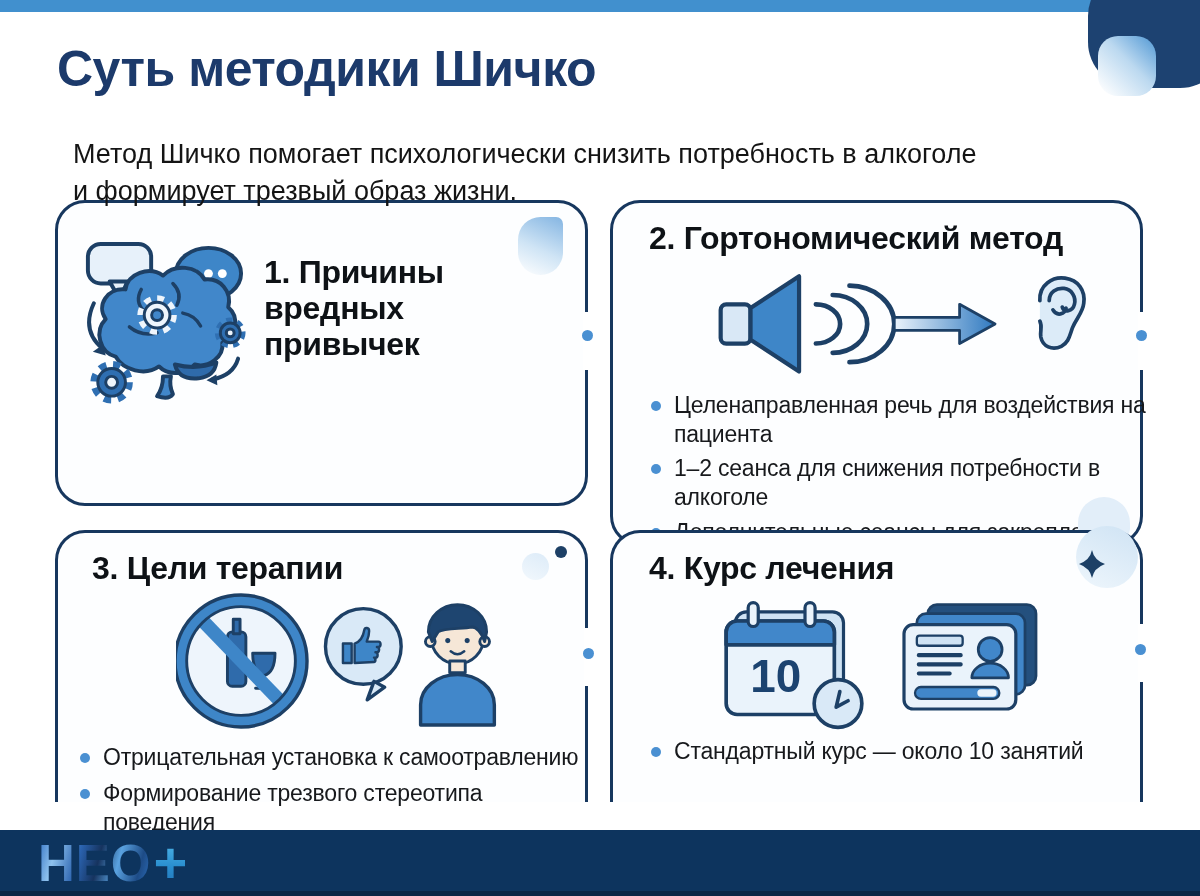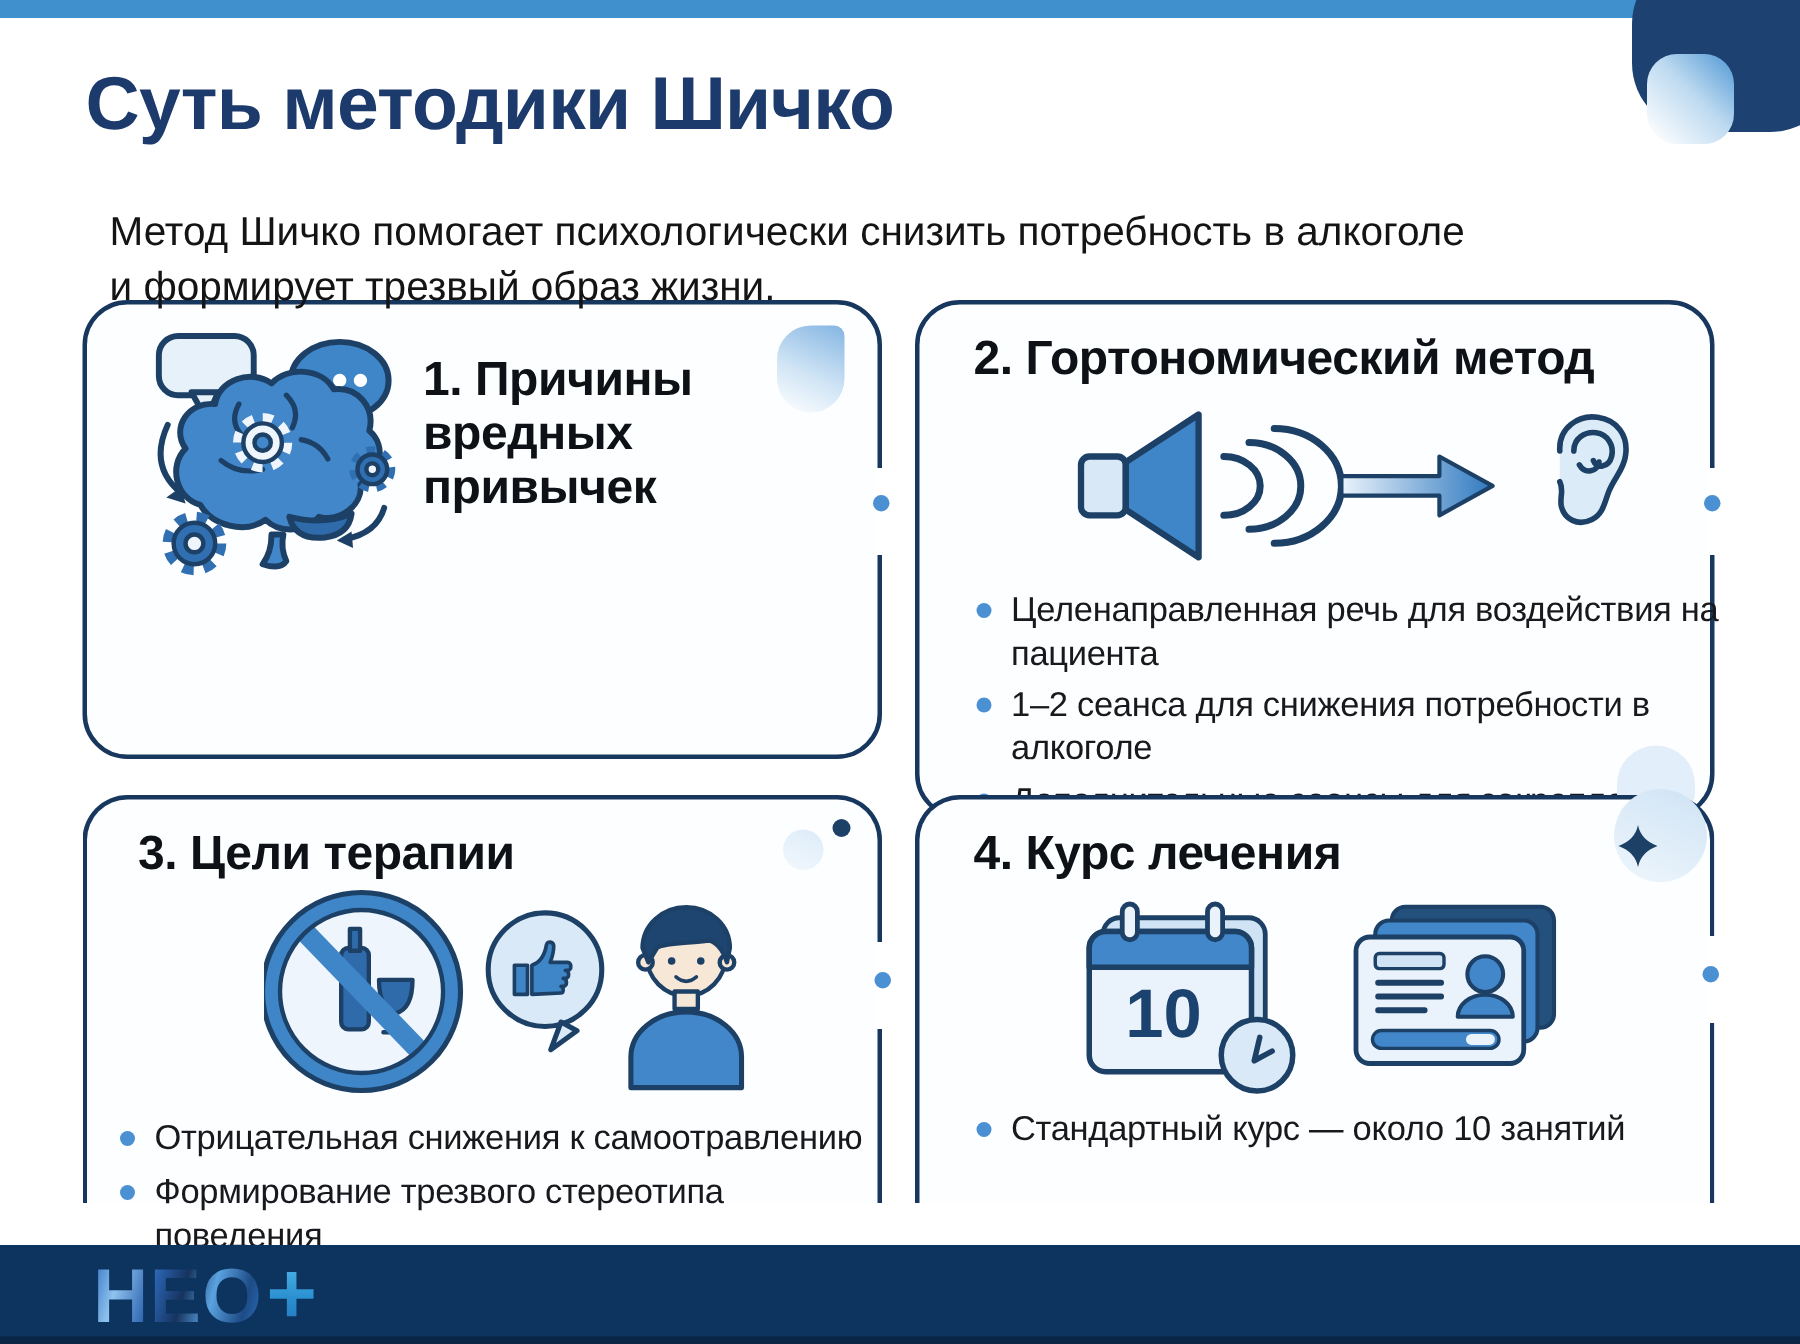--- a/index.html
+++ b/index.html
@@ -19,21 +19,21 @@
     color:#1c3a6b;letter-spacing:-0.5px;z-index:3;}
   .subtitle{position:absolute;left:57px;top:120px;margin:16px;font-size:27px;line-height:37px;
     color:#141414;z-index:3;}
   
   .card{position:absolute;background:#fdfeff;border:3px solid #17375e;box-sizing:border-box;z-index:1;}
   .card1{left:55px;top:200px;width:533px;height:306px;border-radius:30px;}
   .card2{left:610px;top:200px;width:533px;height:346px;border-radius:30px;}
   .card3{left:55px;top:530px;width:533px;height:272px;border-radius:30px 30px 0 0;border-bottom:none;}
   .card4{left:610px;top:530px;width:533px;height:272px;border-radius:30px 30px 0 0;border-bottom:none;}
   .card h2{margin:0;font-size:32px;font-weight:800;color:#0e1216;letter-spacing:-0.3px;line-height:1.12;}
-  .c1head{display:flex;padding:14px 14px 0 40px;}
+  .c1head{display:flex;padding:14px 14px 0 22px;margin-top:20px;}
   .c1head svg{flex:0 0 auto;}
   .c1head h2{margin:18px 0 0 16px;width:250px;}
   .card2 h2,.card4 h2{padding:18px 0 0 36px;}
   .card3 h2{padding:18px 0 0 34px;}
   .icons-row{display:block;}
   .card2 .icons-row{margin:10px 0 0 84px;}
   .card3 .icons-row{margin:6px 0 0 118px;}
   .card4 .icons-row{margin:10px 0 0 104px;}
   ul.bullets{list-style:none;margin:0;padding:0;}
   .card1 ul.bullets{margin-top:6px;padding-left:22px;width:500px;}
@@ -64,21 +64,21 @@
   .gdot1{left:582px;top:330px;}
   .gdot2{left:1136px;top:330px;}
   .gdot3{left:583px;top:648px;}
   .gdot4{left:1135px;top:644px;}
   
   .footer{position:absolute;left:0;top:830px;width:1200px;height:66px;background:#0d345e;z-index:4;}
   .footer-strip{position:absolute;left:0;bottom:0;width:100%;height:5px;background:#0a2545;}
   .logo{position:absolute;left:38px;top:1px;height:64px;display:flex;align-items:center;
     font-size:51px;font-weight:800;letter-spacing:1px;line-height:1;}
   .logo-neo{background:linear-gradient(105deg,#2f6fc2 0%,#8fc2ee 16%,#2a62ae 36%,#16335e 52%,#5aa2e0 68%,#1d4b86 86%,#2f74c4 100%);
-    -webkit-background-clip:text;background-clip:text;color:transparent;margin-left:24px;-webkit-text-fill-color:transparent;}
+    -webkit-background-clip:text;background-clip:text;color:transparent;-webkit-text-fill-color:transparent;}
   .logo-plus{background:linear-gradient(180deg,#59c0ee 0%,#2a8fd0 55%,#1f6fb4 100%);
     -webkit-background-clip:text;background-clip:text;color:transparent;-webkit-text-fill-color:transparent;
     margin-left:2px;font-size:58px;}
 </style>
 </head>
 <body>
 
 <div class="topbar"></div>
 <div class="blob"></div>
 <div class="grad-square"></div>
@@ -195,21 +195,21 @@
         <path d="M252,136 v-21 a38,31 0 0 1 76,0 v21 z" fill="#4187ca" stroke-width="3.5"></path>
         <circle cx="280" cy="49" r="2.6" fill="#1d4066" stroke="none"></circle>
         <circle cx="300" cy="49" r="2.6" fill="#1d4066" stroke="none"></circle>
         <path d="M283,60 q7,6 14,0" fill="none" stroke-width="2.5" stroke-linecap="round"></path>
       </g>
     </svg>
   </div>
   <ul class="bullets">
     <li>
         <span class="bdot"></span>
-        <span>Отрицательная снижения к самоотравлению</span>
+        <span>Отрицательная установка к самоотравлению</span>
       </li>
     <li>
         <span class="bdot"></span>
         <span>Формирование трезвого стереотипа поведения</span>
       </li>
     <li>
         <span class="bdot"></span>
         <span>Устойчивые и активные трезвые убеждения</span>
       </li>
   </ul>

